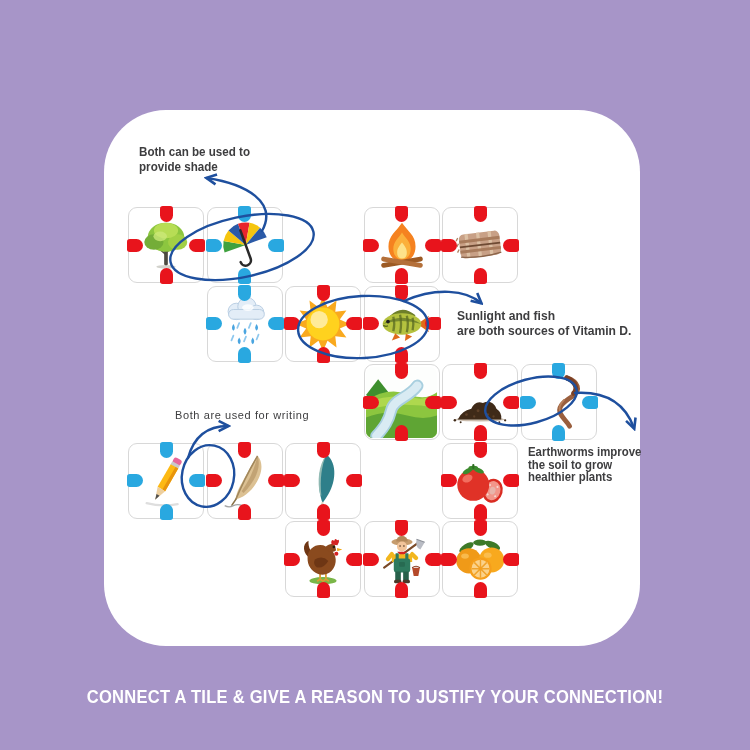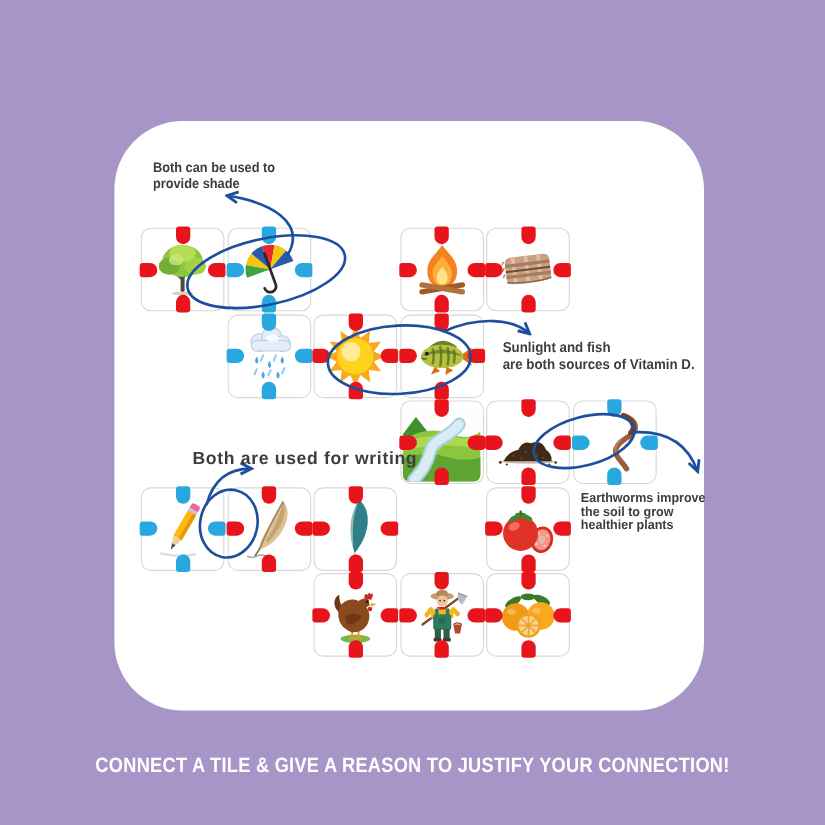--- a/index.html
+++ b/index.html
@@ -23,21 +23,21 @@
   .conn-left{top:50%;margin-top:-6.5px;left:-2px;width:16px;height:13px;border-radius:3px 7px 7px 3px;}
   .conn-right{top:50%;margin-top:-6.5px;right:-2px;width:16px;height:13px;border-radius:7px 3px 3px 7px;}
   
   #annot-svg{position:absolute;left:0;top:0;width:750px;height:750px;pointer-events:none;z-index:6;}
   #annot-svg ellipse,#annot-svg path.arrow{fill:none;stroke:var(--ink);stroke-width:2.4;stroke-linecap:round;}
   #annot-svg marker path{stroke:var(--ink);fill:none;stroke-width:1.8;}
   
   .annot{position:absolute;color:var(--text-dark);z-index:7;transform-origin:left top;white-space:nowrap;}
   .annot-shade{left:139px;top:145px;font-size:12.5px;font-weight:600;line-height:14.5px;transform:scaleX(.93);}
   .annot-vitamin-d{left:457px;top:308px;font-size:13px;font-weight:600;line-height:15px;transform:scaleX(.93);}
-  .annot-writing{left:175px;top:409px;font-size:16px;font-weight:700;letter-spacing:.6px;}
+  .annot-writing{left:175px;top:409px;font-size:11px;font-weight:400;letter-spacing:.6px;}
   .annot-earthworms{left:528px;top:446px;font-size:12px;font-weight:700;line-height:12.5px;transform:scaleX(.95);}
   
   .footer{position:absolute;left:0;top:686px;width:750px;text-align:center;color:#fff;
           font-size:19px;font-weight:bold;letter-spacing:.3px;transform:scaleX(.87);z-index:5;}
 </style>
 </head>
 <body>
 
 <div class="page">
   <div class="card"></div>

